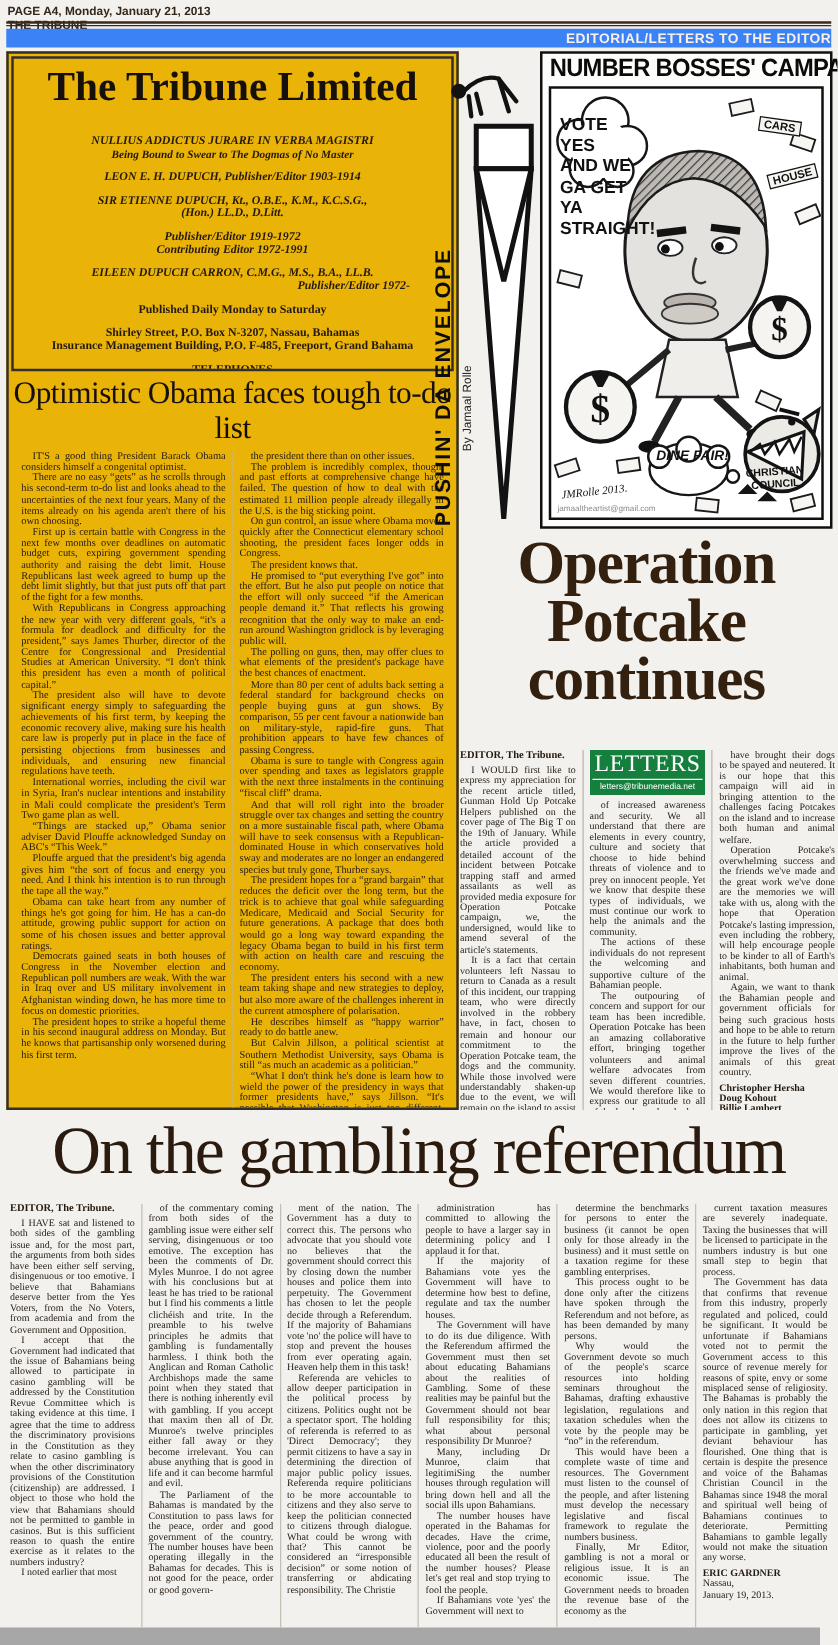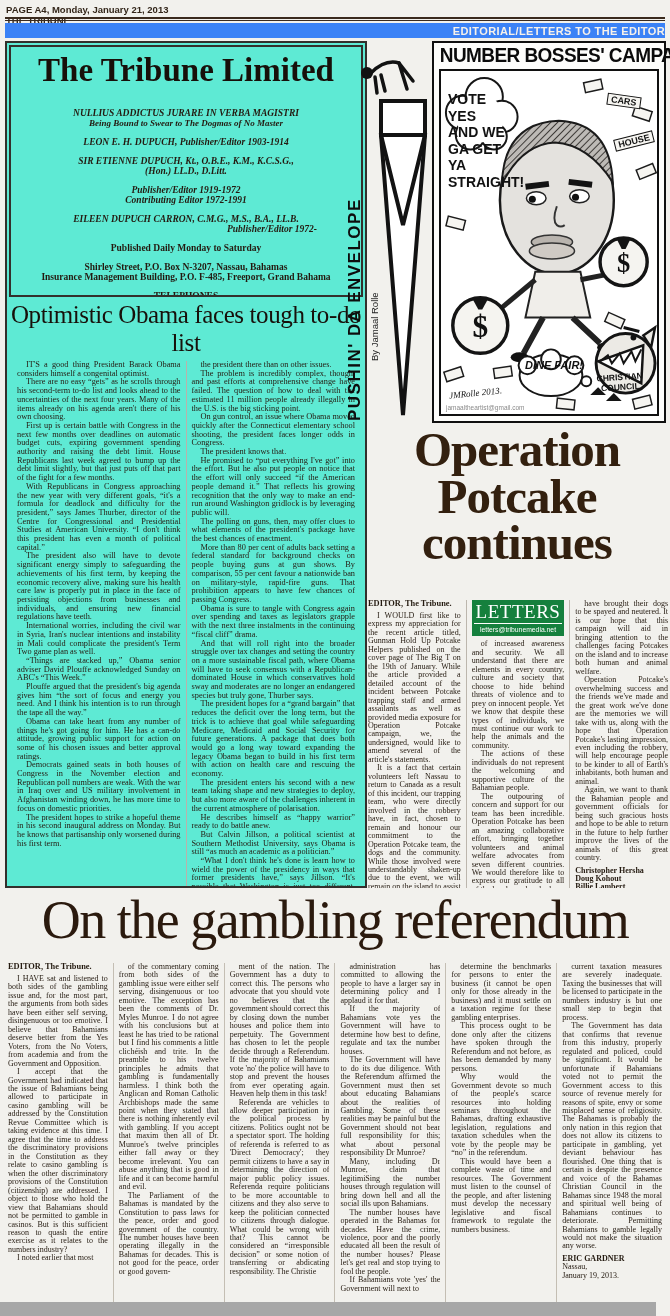--- a/index.html
+++ b/index.html
@@ -8,28 +8,28 @@
   .abs { position:absolute; }
   p { margin:0; text-indent:9px; }
 
   
   #header { left:6px; right:6px; top:4px; display:flex; justify-content:space-between; font-family:Liberation Sans, sans-serif; font-weight:bold; font-size:9.5px; color:#33261a;flex-direction:column; }
   #rule1 { left:5px; right:5px; top:17px; border-top:2px solid #3a2a1d; }
   #rule2 { left:5px; right:5px; top:20px; border-top:1px solid #3a2a1d; }
   #banner { left:5px; right:5px; top:23px; height:15px; background:#3b82f6; color:#f7f1e9; display:flex; align-items:center; justify-content:flex-end; font-family:"Liberation Sans",sans-serif; font-weight:bold; font-size:11px; letter-spacing:.4px; }
 
   
-  #editorial { left:5px; top:41px; width:362px; height:847px; border:2px solid #33302c; background:#5eead4; padding:2px; overflow:hidden; }
+  #editorial { left:5px; top:41px; width:362px; height:847px; border:2px solid #33302c; background:#eab308; padding:2px; overflow:hidden; }
   #masthead { border:2px solid #33302c; height:252px; text-align:center; padding-top:5px; overflow:hidden; }
   .mh-title { font-size:33px; font-weight:bold; color:#17100a; }
   .mh-latin { font-size:9.5px; font-weight:bold; font-style:italic; margin-top:19px; }
   .mh-eng   { font-size:9px; font-weight:bold; font-style:italic; }
   .mh-line  { font-size:9.5px; font-weight:bold; font-style:italic; margin-top:9px; }
   .mh-line2 { font-size:9.5px; font-weight:bold; font-style:italic; }
-  .mh-right { font-size:9.5px; font-weight:bold; font-style:italic; text-align:right; padding-right:44px; }
+  .mh-right { font-size:9.5px; font-weight:bold; font-style:italic; text-align:right; padding-right:33px; }
   .mh-roman { font-size:9.5px; font-weight:bold; margin-top:9px; }
   .mh-roman2{ font-size:9.5px; font-weight:bold; }
   #obama-headline { text-align:center; font-size:25px; letter-spacing:-.4px; padding:4px 0 3px; color:#17100a; }
   #obama-cols { display:flex; height:546px; padding:1px 3px; overflow:hidden; }
   .ocol { flex:1; font-size:8.3px; line-height:1.05; text-align:justify; overflow:hidden; padding:0 5px; }
   .ocol + .ocol { border-left:1px solid #b9b3aa; }
 
   
   #strip { left:345px; top:41px; width:85px; height:382px; }
   #strip-title { position:absolute; left:0; top:64px; height:316px; width:24px; writing-mode:vertical-rl; transform:rotate(180deg); font-family:"Liberation Sans",sans-serif; font-weight:bold; font-size:17px; letter-spacing:1.5px; white-space:nowrap; color:#0d0d0d; }
@@ -287,20 +287,21 @@
       <p>The Government will have to do its due diligence. With the Referendum affirmed the Government must then set about educating Bahamians about the realities of Gambling. Some of these realities may be painful but the Government should not bear full responsibility for this; what about personal responsibility Dr Munroe?</p>
       <p>Many, including Dr Munroe, claim that legitimiSing the number houses through regulation will bring down hell and all the social ills upon Bahamians.</p>
       <p>The number houses have operated in the Bahamas for decades. Have the crime, violence, poor and the poorly educated all been the result of the number houses? Please let's get real and stop trying to fool the people.</p>
       <p>If Bahamians vote 'yes' the Government will next to</p>
     </div>
   <div class="gcol">
       <p>determine the benchmarks for persons to enter the business (it cannot be open only for those already in the business) and it must settle on a taxation regime for these gambling enterprises.</p>
       <p>This process ought to be done only after the citizens have spoken through the Referendum and not before, as has been demanded by many persons.</p>
       <p>Why would the Government devote so much of the people's scarce resources into holding seminars throughout the Bahamas, drafting exhaustive legislation, regulations and taxation schedules when the vote by the people may be “no” in the referendum.</p>
       <p>This would have been a complete waste of time and resources. The Government must listen to the counsel of the people, and after listening must develop the necessary legislative and fiscal framework to regulate the numbers business.</p>
+      <p>Finally, Mr Editor, gambling is not a moral or religious issue. It is an economic issue. The Government needs to broaden the revenue base of the economy as the</p>
     </div>
   <div class="gcol">
     <span><p>current taxation measures are severely inadequate. Taxing the businesses that will be licensed to participate in the numbers industry is but one small step to begin that process.</p><p>The Government has data that confirms that revenue from this industry, properly regulated and policed, could be significant. It would be unfortunate if Bahamians voted not to permit the Government access to this source of revenue merely for reasons of spite, envy or some misplaced sense of religiosity. The Bahamas is probably the only nation in this region that does not allow its citizens to participate in gambling, yet deviant behaviour has flourished. One thing that is certain is despite the presence and voice of the Bahamas Christian Council in the Bahamas since 1948 the moral and spiritual well being of Bahamians continues to deteriorate. Permitting Bahamians to gamble legally would not make the situation any worse.</p></span>
     <div class="sig-block">
       <p class="sig-name">ERIC GARDNER</p>
       <p class="sig-line">Nassau,</p>
       <p class="sig-line">January 19, 2013.</p>
     </div>
   </div>
 </div>

